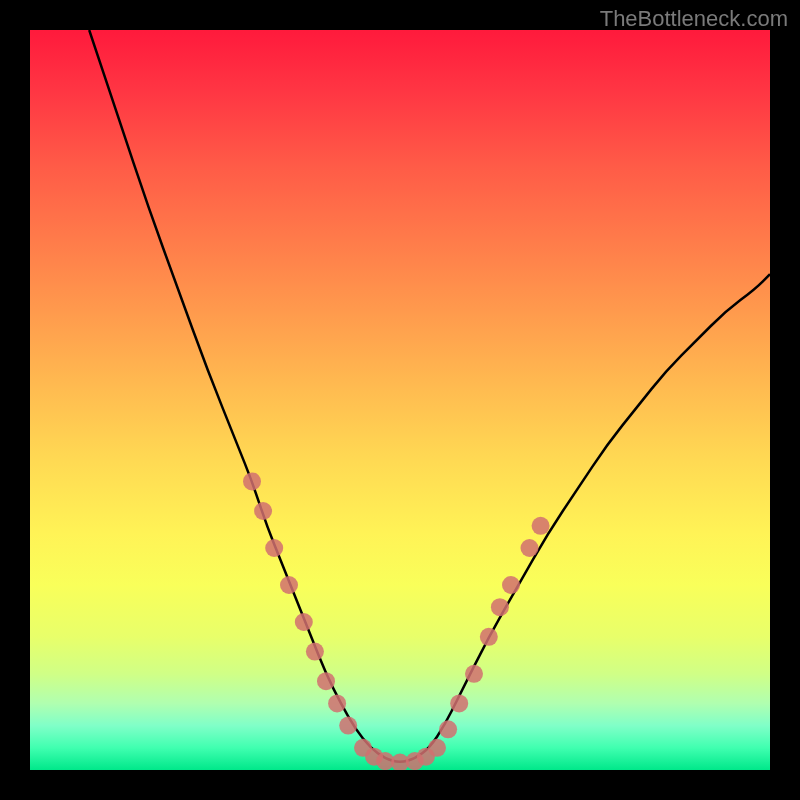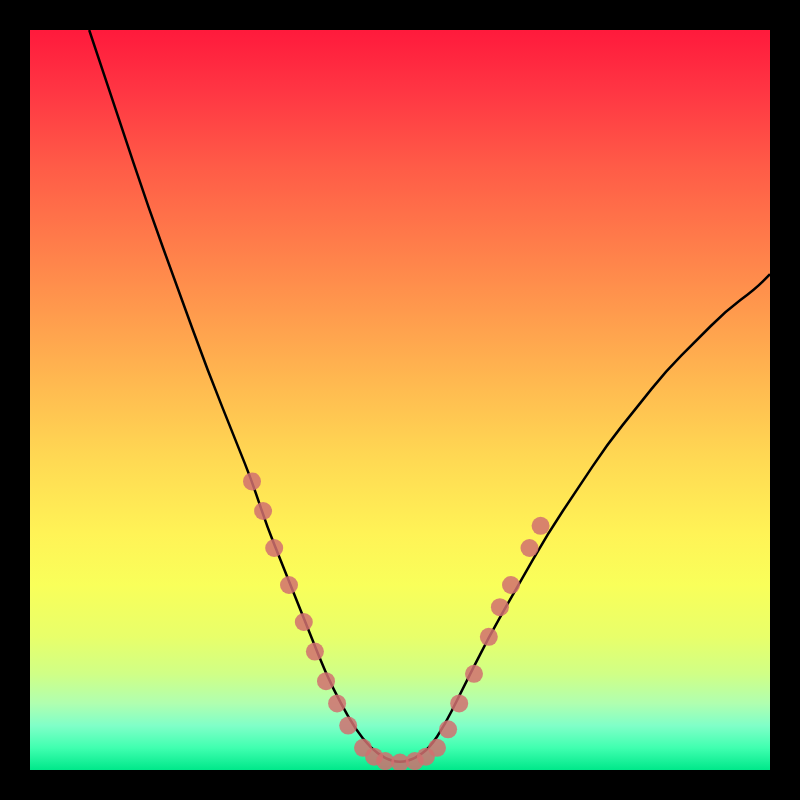--- a/index.html
+++ b/index.html
@@ -57,20 +57,21 @@
     top: 0;
     left: 0;
     width: 740px;
     height: 740px;
   }
 </style>
 </head>
 <body>
 
 <div class="frame">
+  <div class="watermark">TheBottleneck.com</div>
   <div class="plot-area">
     <svg class="curve" viewBox="0 0 740 740">
       <g>
         <path id="curve-path" fill="none" stroke="#000" stroke-width="2.5" d="M 59.2 0 Q 59.2 0 74 44.39999999999998 Q 88.8 88.79999999999995 103.6 133.2 Q 118.4 177.60000000000002 133.2 218.3 Q 148 259 162.8 299.7 Q 177.6 340.4 192.4 377.4 Q 207.20000000000002 414.4 214.60000000000002 432.9 Q 222 451.4 229.4 473.59999999999997 Q 236.8 495.79999999999995 244.20000000000002 514.3 Q 251.60000000000002 532.8 259 551.3 Q 266.4 569.8 273.79999999999995 588.3 Q 281.2 606.8 288.6 625.3 Q 296 643.8 303.4 658.5999999999999 Q 310.8 673.4 318.20000000000005 686.3499999999999 Q 325.6 699.3 333 708.55 Q 340.40000000000003 717.8 347.8 723.3499999999999 Q 355.2 728.9 362.6 730.75 Q 370 732.6 377.4 730.75 Q 384.8 728.9 392.20000000000005 723.3499999999999 Q 399.6 717.8 407 706.7 Q 414.40000000000003 695.6 421.8 680.8 Q 429.2 666 444 636.4 Q 458.8 606.8 473.6 580.9 Q 488.40000000000003 555 503.20000000000005 529.1 Q 518 503.2 532.8 481 Q 547.6 458.8 562.4000000000001 436.6 Q 577.2 414.4 592 395.9 Q 606.8 377.40000000000003 621.5999999999999 358.9 Q 636.4 340.4 651.2 325.6 Q 666 310.8 680.8 296 Q 695.5999999999999 281.2 710.3999999999999 270.1 Q 725.1999999999999 259 732.5999999999999 251.6 T 740 244.2 "></path>
       </g>
       <g id="dots">
           <circle cx="222" cy="451.4" r="9" fill="#d17070" fill-opacity="0.85"></circle>
           <circle cx="233.1" cy="481" r="9" fill="#d17070" fill-opacity="0.85"></circle>
           <circle cx="244.20000000000002" cy="518" r="9" fill="#d17070" fill-opacity="0.85"></circle>
           <circle cx="259" cy="555" r="9" fill="#d17070" fill-opacity="0.85"></circle>

